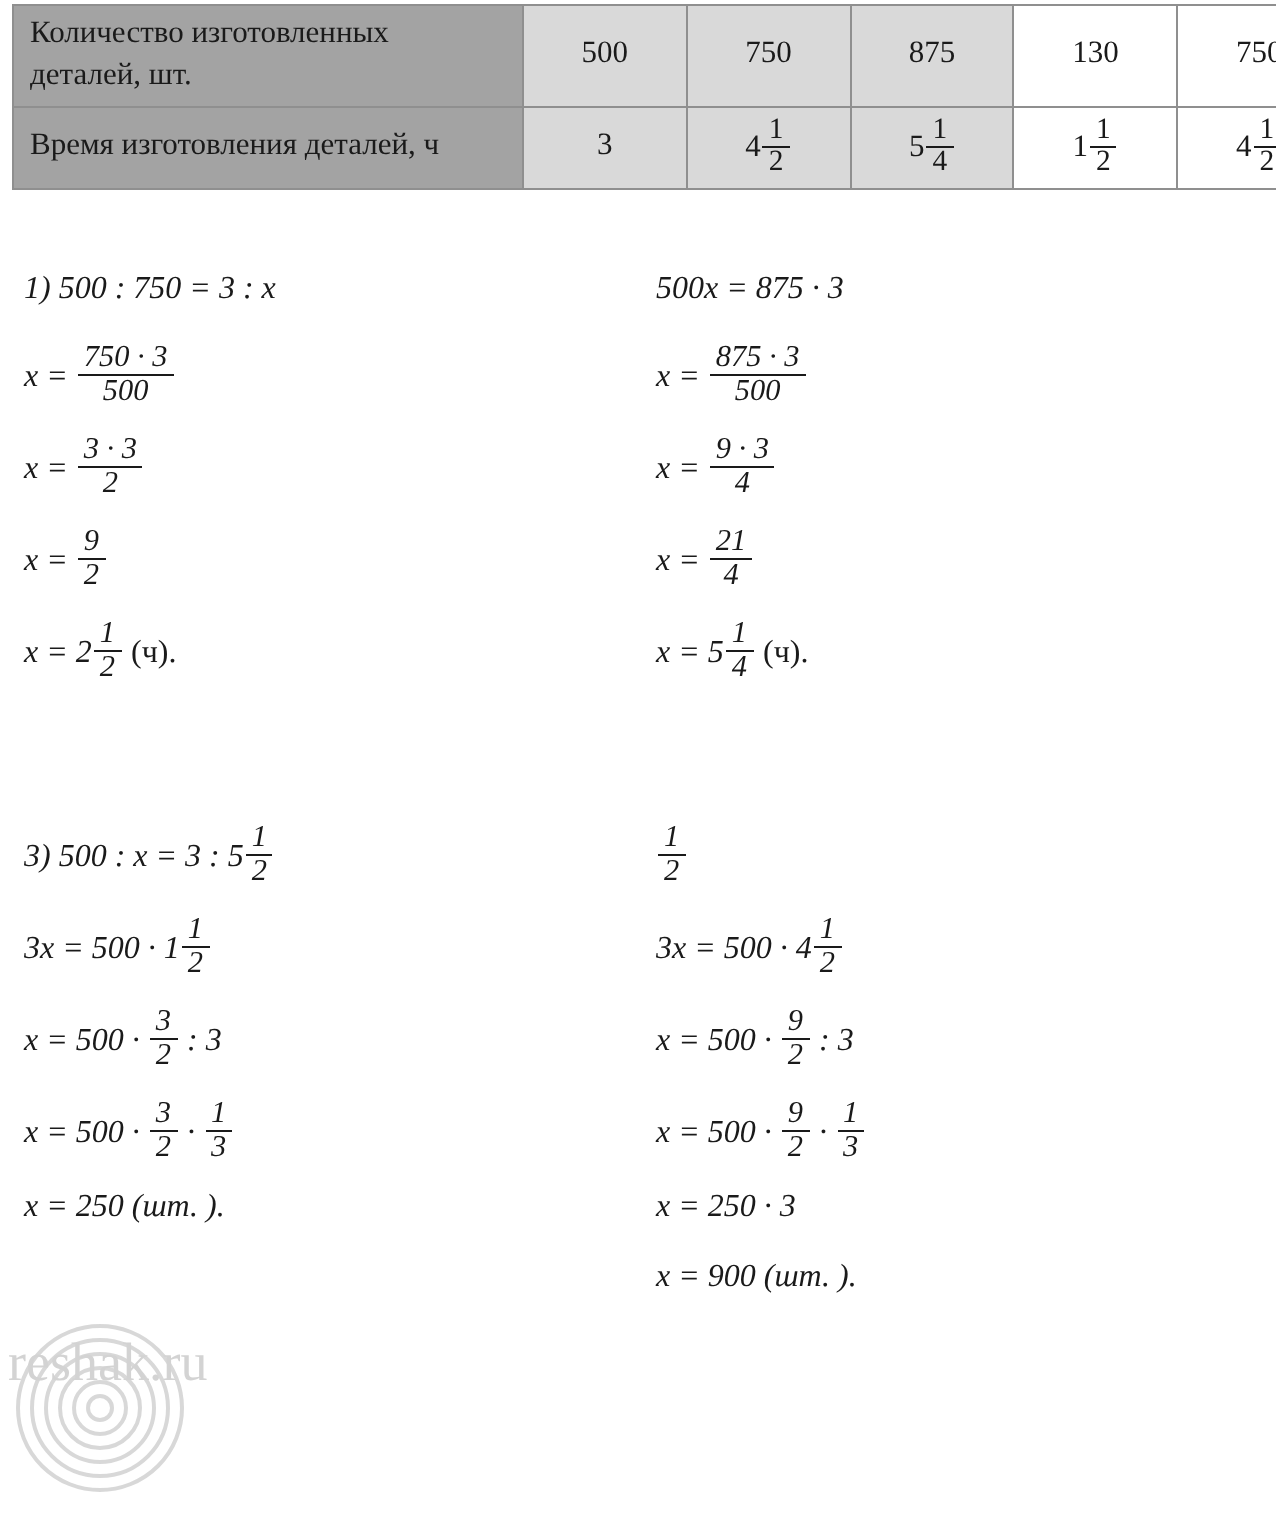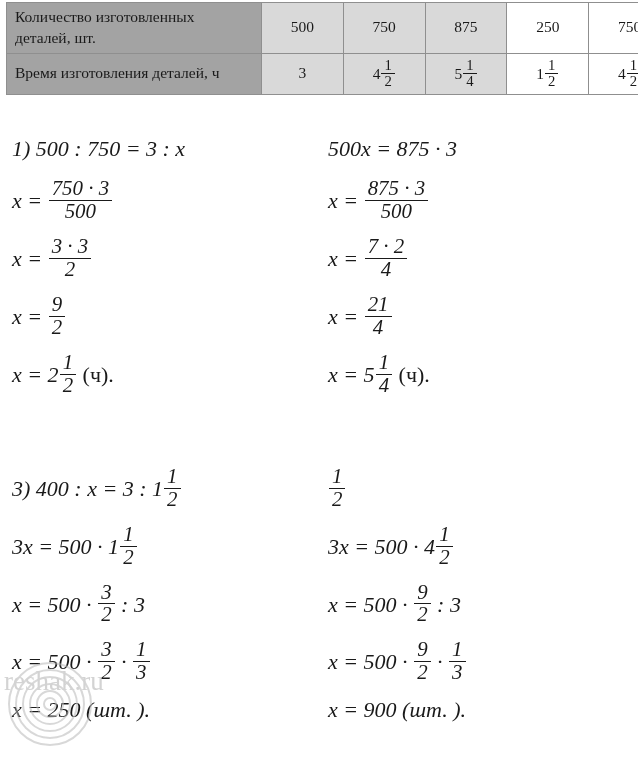--- a/index.html
+++ b/index.html
@@ -93,21 +93,21 @@
     top: 0;
     width: 300px;
   }
   .col.left { left: 4px; }
   .col.right { left: 320px; }
 
   .group {
     position: relative;
   }
   .line {
-    font-size: 22px;
+    font-size: 16px;
     font-style: italic;
     line-height: 1.15;
     white-space: nowrap;
     margin-bottom: 17px;
   }
   .line.tall {
     margin-bottom: 13px;
   }
   .upr {
     font-style: normal;
@@ -133,21 +133,21 @@
 <body>
 
 <div class="table-wrap">
   <table class="data">
     <tbody>
         <tr>
       <td class="rowhead">Количество изготовленных деталей, шт.</td>
       <td class="cell shade num-col-1">500</td>
       <td class="cell shade num-col-2">750</td>
       <td class="cell shade num-col-3">875</td>
-      <td class="cell num-col-4">250</td>
+      <td class="cell num-col-4">130</td>
       <td class="cell num-col-5">750</td>
     </tr>
     <tr>
       <td class="rowhead">Время изготовления деталей, ч</td>
       <td class="cell shade num-col-1">
         <span>3</span>
       </td>
       <td class="cell shade num-col-2">
         <span class="mixed">
           <span>4</span><span class="frac big"><span class="num">1</span><span class="den">2</span></span>
@@ -194,21 +194,21 @@
       <div class="line tall">
         <span>x = 2</span><span class="frac big"><span class="num">1</span><span class="den">2</span></span>
         <span class="upr">(ч).</span>
       </div>
     </div>
 
     <div class="gap-block"></div>
 
     <div class="group">
       <div class="line tall">
-        <span>3) 400 :  x = 3 : 1</span><span class="frac big"><span class="num">1</span><span class="den">2</span></span>
+        <span>3) 500 :  x = 3 : 5</span><span class="frac big"><span class="num">1</span><span class="den">2</span></span>
       </div>
       <div class="line tall">
         <span>3x = 500 · 1</span><span class="frac big"><span class="num">1</span><span class="den">2</span></span>
       </div>
       <div class="line tall">
         <span>x = 500 ·</span>
         <span class="frac big"><span class="num">3</span><span class="den">2</span></span>
         <span>: 3</span>
       </div>
       <div class="line tall">
@@ -225,21 +225,21 @@
   <div class="col right">
 
     <div class="group">
       <div class="line">500x = 875 · 3</div>
       <div class="line tall">
         <span>x =</span>
         <span class="frac big"><span class="num">875 · 3</span><span class="den">500</span></span>
       </div>
       <div class="line tall">
         <span>x =</span>
-        <span class="frac big"><span class="num">7 · 2</span><span class="den">4</span></span>
+        <span class="frac big"><span class="num">9 · 3</span><span class="den">4</span></span>
       </div>
       <div class="line tall">
         <span>x =</span>
         <span class="frac big"><span class="num">21</span><span class="den">4</span></span>
       </div>
       <div class="line tall">
         <span>x = 5</span><span class="frac big"><span class="num">1</span><span class="den">4</span></span>
         <span class="upr">(ч).</span>
       </div>
     </div>
@@ -257,20 +257,21 @@
         <span>x = 500 ·</span>
         <span class="frac big"><span class="num">9</span><span class="den">2</span></span>
         <span>: 3</span>
       </div>
       <div class="line tall">
         <span>x = 500 ·</span>
         <span class="frac big"><span class="num">9</span><span class="den">2</span></span>
         <span>·</span>
         <span class="frac big"><span class="num">1</span><span class="den">3</span></span>
       </div>
+      <div class="line">x = 250 · 3</div>
       <div class="line">x = 900 (шт. ).</div>
     </div>
 
   </div>
 </div>
 
 <div class="watermark">
   <svg width="140" height="118" viewBox="0 0 140 118">
     <g fill="none" stroke="#b9b9b9" stroke-width="2">
       <circle cx="48" cy="62" r="6"></circle>

